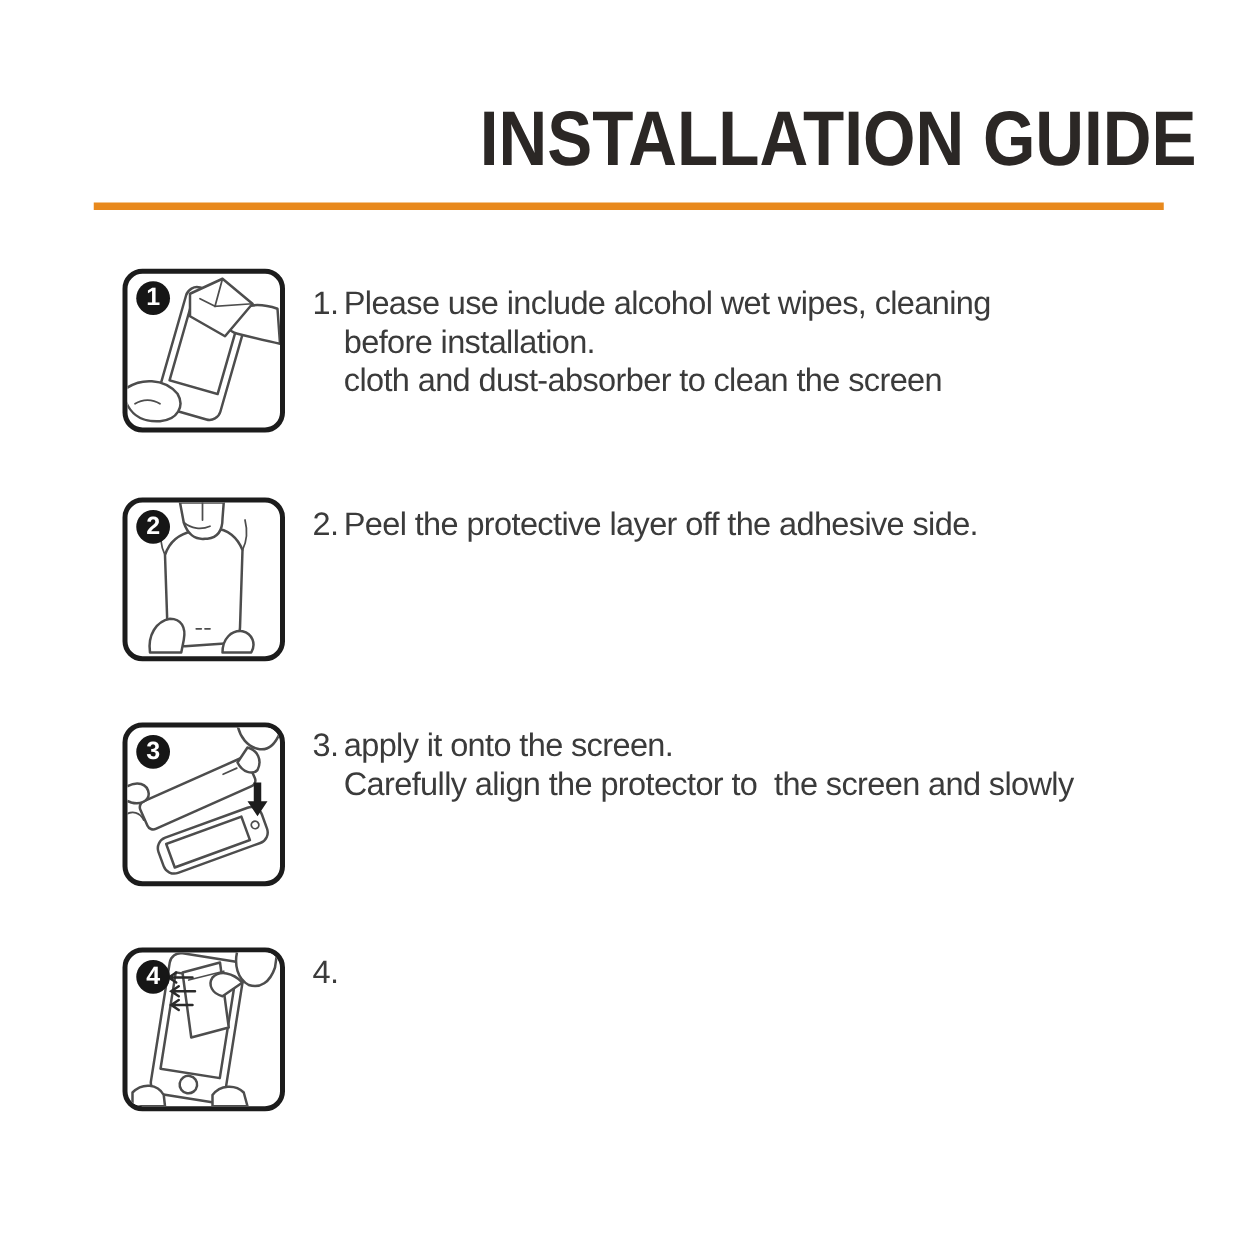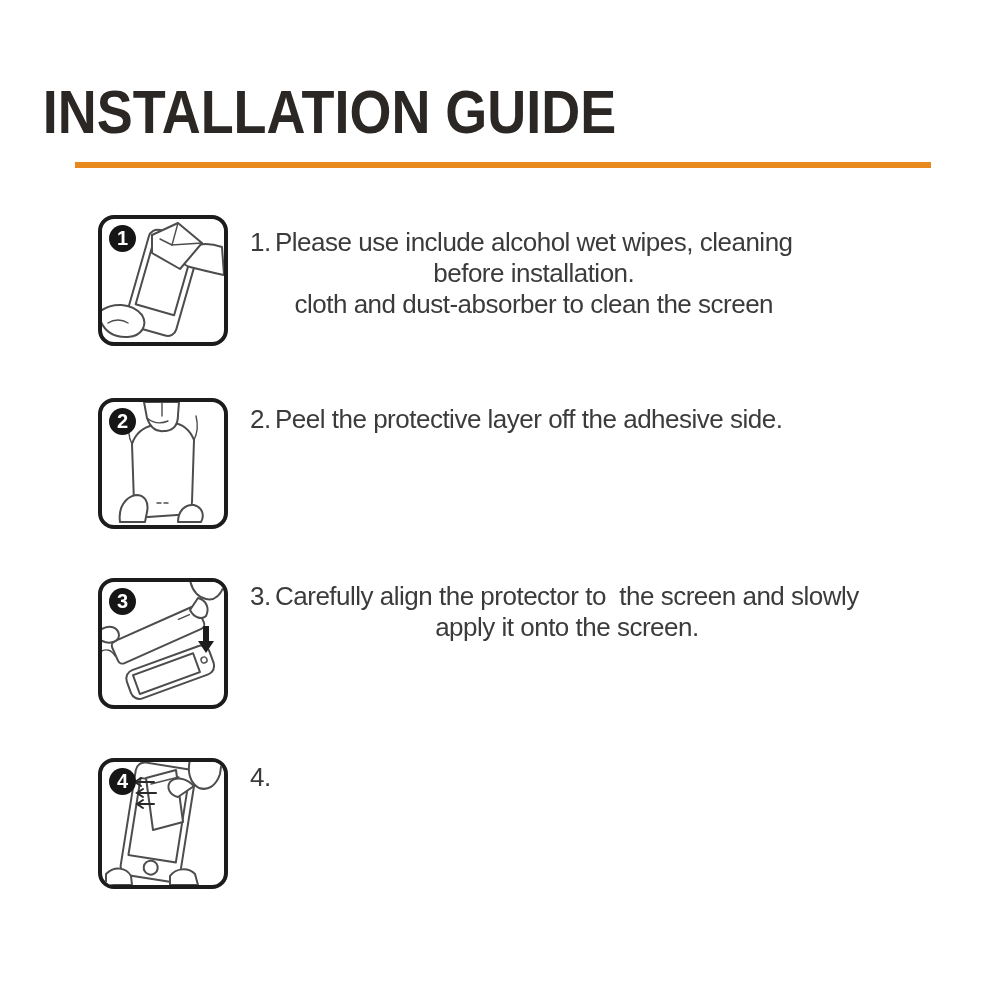--- a/index.html
+++ b/index.html
@@ -1,35 +1,35 @@
 <!DOCTYPE html>
 <html><head>
 <meta charset="utf-8">
 <style>
   html,body{margin:0;padding:0;background:#ffffff;}
   .page{position:relative;width:1000px;height:1000px;background:#ffffff;overflow:hidden;
         font-family:"Liberation Sans", sans-serif;}
   
-  .title-wrap{position:absolute;top:76px;left:0;width:1000px;text-align:left;}
+  .title-wrap{position:absolute;top:76px;left:0;width:1000px;text-align:right;}
   .title{display:inline-block;font-size:62px;font-weight:bold;color:#2b2725;
          letter-spacing:0px;transform:scaleX(0.87);transform-origin:50% 50%;white-space:pre;}
   
   .divider{position:absolute;left:75px;top:162px;width:856px;height:6px;background:#E8891D;}
   
   .step{position:absolute;left:98px;width:830px;}
   .illus-box{position:absolute;left:0;top:0;width:122px;height:123px;border:4px solid #1c1c1c;
              border-radius:16px;background:#ffffff;}
   .illus-box svg{position:absolute;left:0;top:0;width:122px;height:123px;border-radius:12px;}
   .badge{position:absolute;left:7px;top:6px;width:27px;height:27px;border-radius:50%;
          background:#161616;color:#ffffff;font-size:20px;font-weight:bold;line-height:27px;
          text-align:center;z-index:2;}
   .step-text{position:absolute;left:152px;display:flex;align-items:flex-start;
              font-size:26px;line-height:31px;color:#3b3b3b;letter-spacing:-0.5px;}
   .marker{flex:0 0 auto;min-width:25px;white-space:pre;}
-  .line{white-space:pre;text-align:center;}
+  .line{white-space:pre;}
   
   .la{stroke:#4d4d4d;stroke-width:2;fill:none;stroke-linecap:round;stroke-linejoin:round;}
   .laf{stroke:#4d4d4d;stroke-width:2;fill:#ffffff;stroke-linecap:round;stroke-linejoin:round;}
   .solid{fill:#1d1d1d;stroke:none;}
   .thin{stroke:#4d4d4d;stroke-width:1.4;fill:none;stroke-linecap:round;}
 </style>
 </head>
 <body>
 
 <div class="page">
@@ -106,22 +106,22 @@
         <path class="laf" d="M88,-2 C90,8 96,15 104,17 C112,19 118,14 122,4 L122,-2 Z"></path>
         <path class="laf" d="M96,16 C104,18 108,26 104,34 C100,38 92,36 88,28 Z"></path>
         <path class="laf" d="M-2,48 C8,42 16,45 17,53 C17,59 10,62 3,60 L-2,58 Z"></path>
         <path class="thin" d="M-2,70 C4,66 10,68 13,74"></path>
         <path class="solid" d="M101,44 L107,44 L107,59 L112,59 L104,71 L96,59 L101,59 Z"></path>
       </svg>
     </div>
     <div class="step-text" style="top:3px;">
       <span class="marker">3.</span>
       <div>
+        <div class="line">apply it onto the screen.</div>
         <div class="line">Carefully align the protector to  the screen and slowly</div>
-        <div class="line">apply it onto the screen.</div>
       </div>
     </div>
   </div>
 
   <div class="step" style="top:758px;">
     <div class="illus-box">
       <span class="badge">4</span>
       <svg viewBox="0 0 122 123">
         <g transform="rotate(9 61 60)">
           <rect class="laf" x="26" y="4" width="60" height="114" rx="9"></rect>

